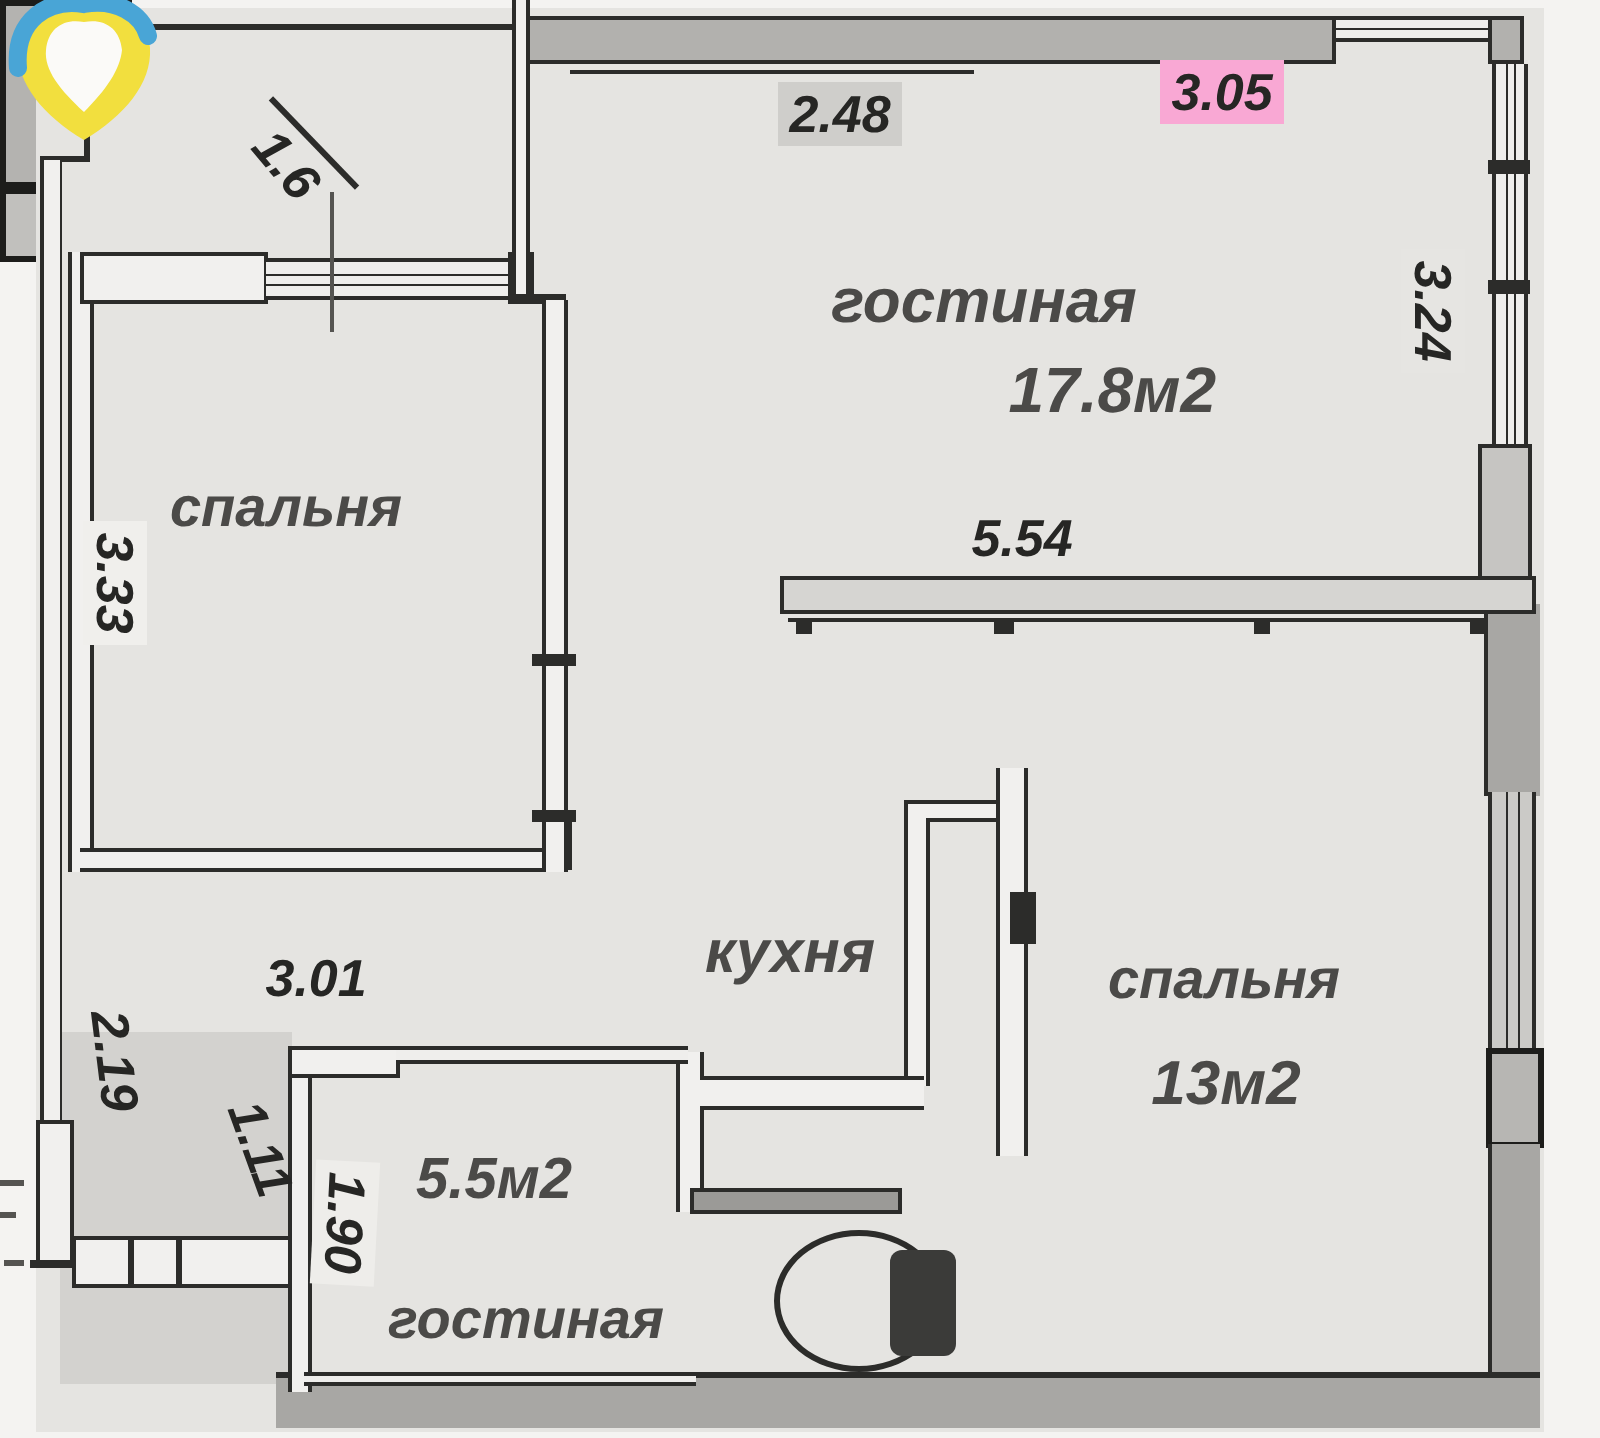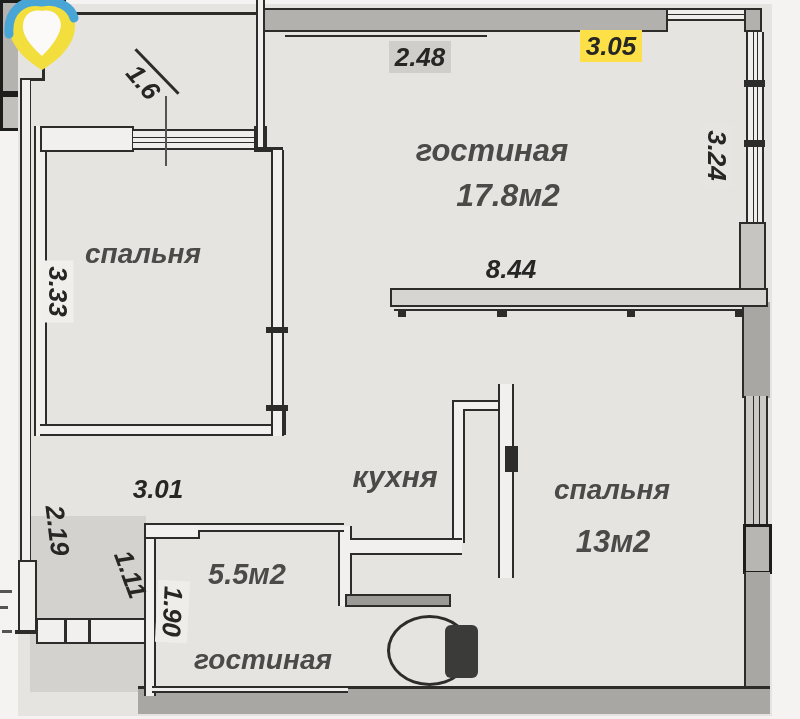--- a/index.html
+++ b/index.html
@@ -88,30 +88,30 @@
   .bath-botline{left:152px;top:686px;width:196px;height:7px;}
   .entry-band{left:36px;top:618px;width:110px;height:26px;}
   .entry-t1{left:64px;top:618px;width:3px;height:26px;}
   .entry-t2{left:88px;top:618px;width:3px;height:26px;}
   .edge-d1{left:0;top:590px;width:12px;height:3px;}
   .edge-d2{left:0;top:606px;width:8px;height:3px;}
   .edge-d3{left:2px;top:630px;width:10px;height:3px;}
 
   
   .lbl-living-name{left:392px;top:133px;width:200px;font-size:31px;}
-  .lbl-living-area{left:408px;top:177px;width:200px;font-size:32px;}
+  .lbl-living-area{left:408px;top:177px;width:200px;font-size:32px;text-align:right;}
   .lbl-bed1-name{left:43px;top:238px;width:200px;font-size:28px;}
   .lbl-bed1-area{left:62px;top:289px;width:200px;font-size:31px;}
   .lbl-bed2-name{left:512px;top:474px;width:200px;font-size:28px;}
   .lbl-bed2-area{left:513px;top:524px;width:200px;font-size:31px;}
   .lbl-kitchen{left:315px;top:460px;width:160px;font-size:30px;}
-  .lbl-bath-area{left:167px;top:558px;width:160px;font-size:29px;}
+  .lbl-bath-area{left:167px;top:574px;width:160px;font-size:29px;}
   .lbl-bath-name{left:163px;top:644px;width:200px;font-size:28px;}
   .d248{left:350px;top:42px;width:140px;} .d248 span{background:#cfcecb;}
-  .d305{left:546px;top:31px;width:130px;} .d305 span{background:#fde047;}
+  .d305{left:546px;top:31px;width:130px;} .d305 span{background:#f9a8d4;}
   .d554{left:441px;top:254px;width:140px;}
   .d290{left:87px;top:392px;width:140px;}
   .d301{left:88px;top:441px;width:140px;margin-top:33px;}
   .d16{left:103px;top:67px;width:80px;transform:rotate(50deg);}
   .d333{left:17px;top:276px;width:80px;} .d333 span{background:#f0efec;}
   .d324{left:676px;top:140px;width:80px;} .d324 span{background:#e6e5e2;}
   .d219{left:12px;top:515px;width:90px;transform:rotate(83deg);}
   .d111{left:85px;top:559px;width:90px;transform:rotate(70deg);}
   .d190{left:127px;top:596px;width:90px;transform:rotate(93deg);} .d190 span{background:#eeedea;}
 
@@ -199,21 +199,21 @@
   <div class="room-area lbl-bed2-area">13м2</div>
   <div class="room-name lbl-kitchen">кухня</div>
   <div class="room-area lbl-bath-area">5.5м2</div>
   <div class="room-name lbl-bath-name">гостиная</div>
 
   <div class="dim d248"><span>2.48</span></div>
   <div class="dim d305"><span>3.05</span></div>
   <div class="dim d16"><span>1.6</span></div>
   <div class="dim rot90 d324"><span>3.24</span></div>
   <div class="dim rot90 d333"><span>3.33</span></div>
-  <div class="dim d554"><span>8.44</span></div>
+  <div class="dim d554"><span>5.54</span></div>
   <div class="dim d301"><span>3.01</span></div>
   <div class="dim d219"><span>2.19</span></div>
   <div class="dim d111"><span>1.11</span></div>
   <div class="dim d190"><span>1.90</span></div>
 
   <svg class="logo" viewBox="0 0 80 78">
     <path d="M40 72 C20 60 6 44 7 26 C8 10 22 2 40 5 C58 2 72 10 73 26 C74 44 60 60 40 72 Z" fill="#f2df3e"></path>
     <path d="M7 36 C5 12 22 1 40 4 C56 1 69 9 72 20" stroke="#49a5d6" stroke-width="9" fill="none" stroke-linecap="round"></path>
     <path d="M40 58 C28 47 20 37 21 27 C22 16 30 11 40 13 C50 11 58 16 59 27 C58 37 51 47 40 58 Z" fill="#fbfaf8"></path>
   </svg>

